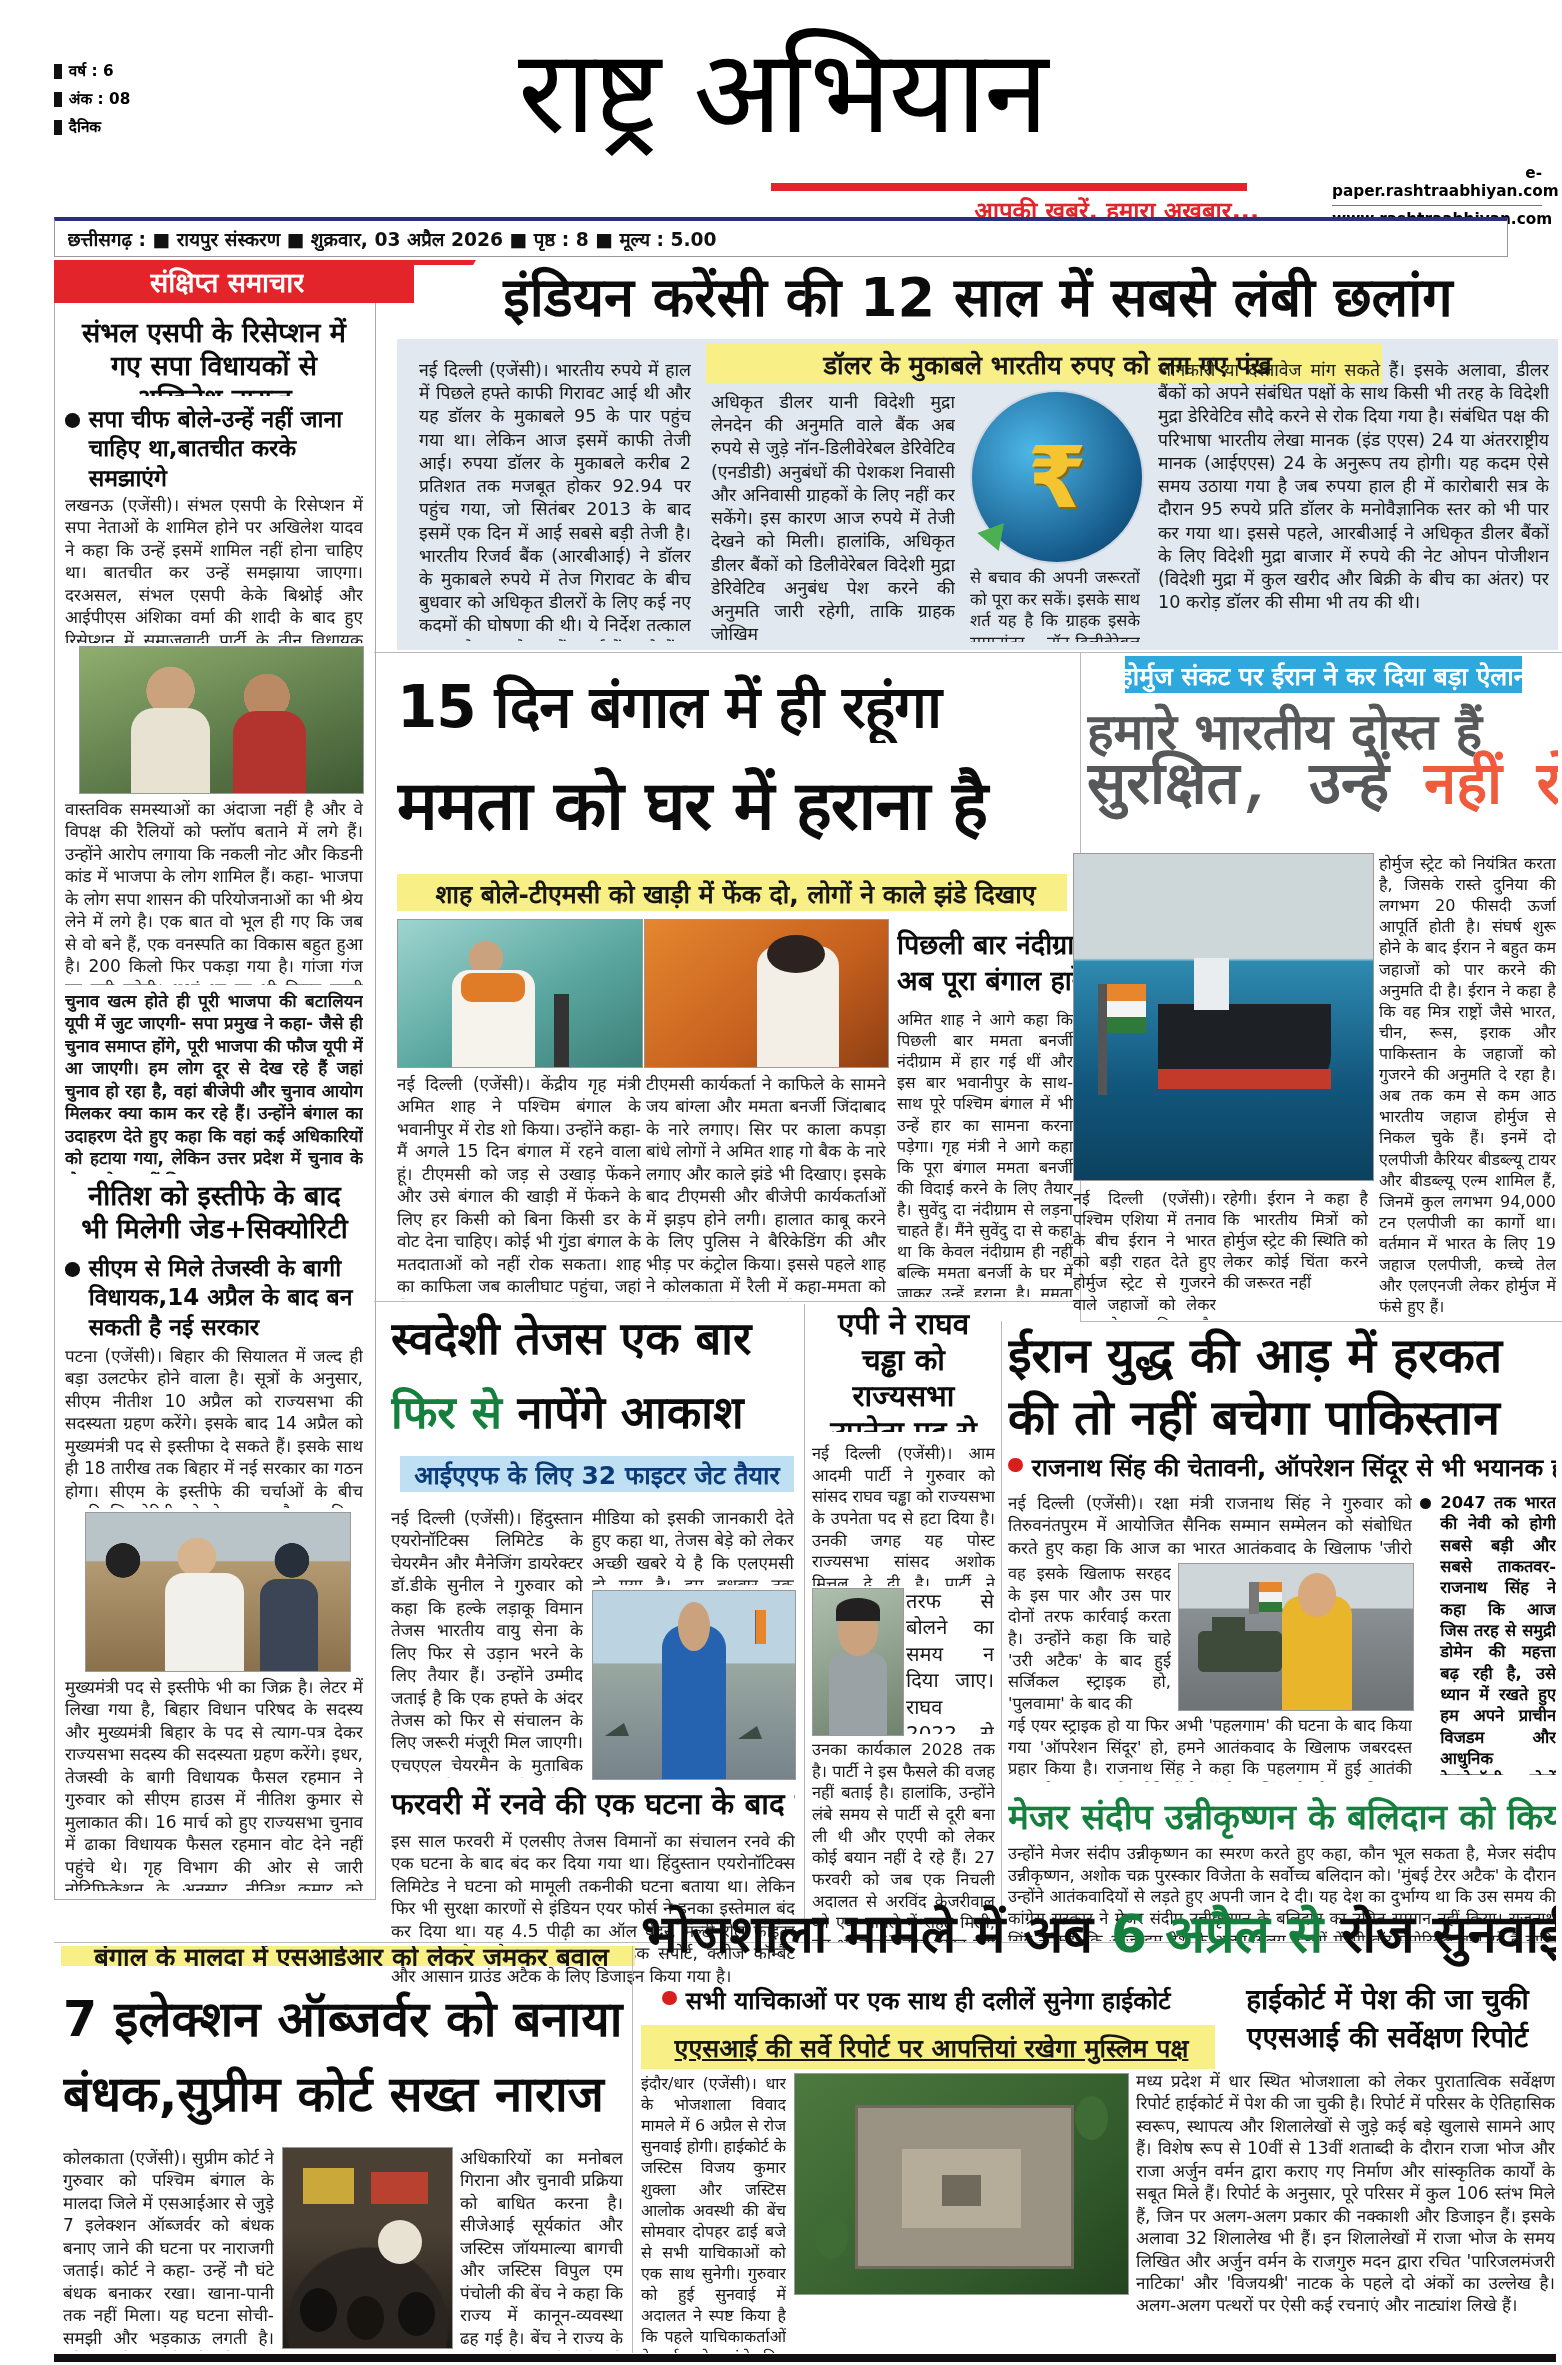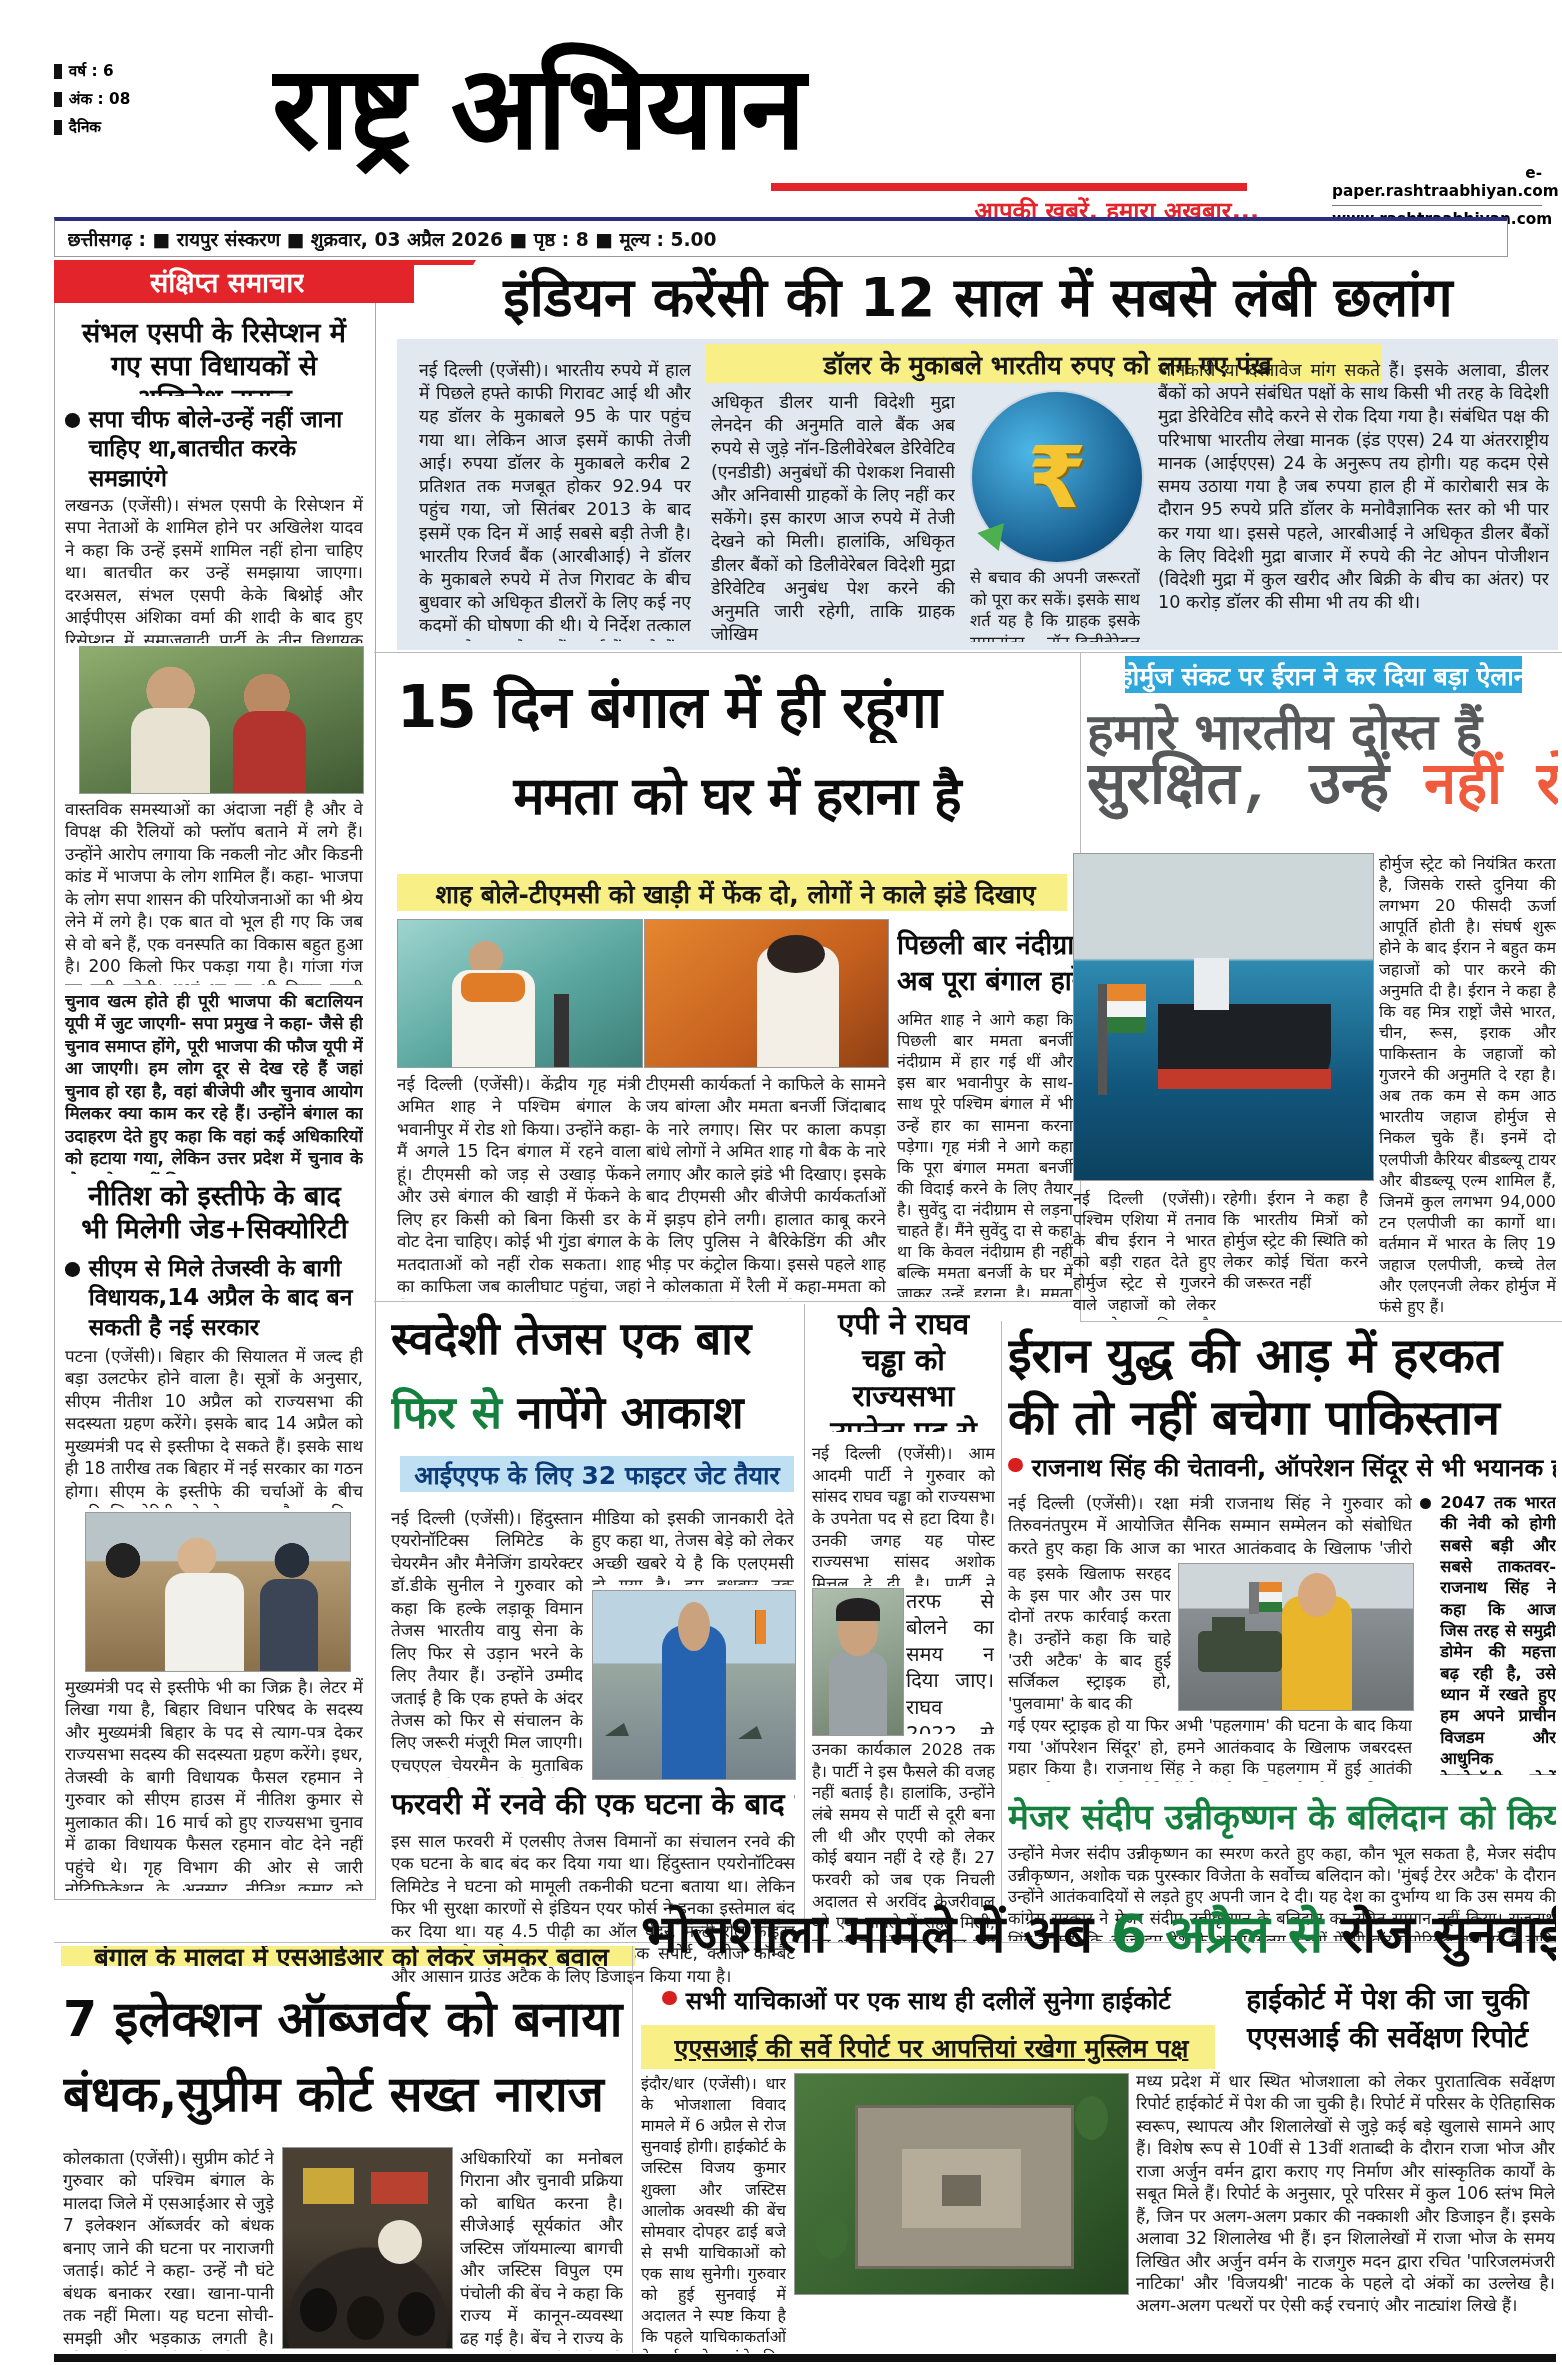--- a/index.html
+++ b/index.html
@@ -30,21 +30,21 @@
 <body>
 
 <div class="page">
 
   <div class="abs" style="left:54px;top:60px;width:136px;">
     <div style="margin-bottom:8px;font-size:15.3px;font-weight:bold;"><span class="sq"></span><span>वर्ष : 6</span></div>
     <div style="margin-bottom:8px;font-size:15.3px;font-weight:bold;"><span class="sq"></span><span>अंक : 08</span></div>
     <div style="font-size:15.3px;font-weight:bold;"><span class="sq"></span><span>दैनिक</span></div>
   </div>
 
-  <div class="abs nowrap" style="left:272px;top:24px;width:1020px;height:164px;font-size:116px;font-weight:700;color:#000;text-align:left;letter-spacing:-2.3px;">राष्ट्र अभियान</div>
+  <div class="abs nowrap" style="left:272px;top:8px;width:1020px;height:164px;font-size:116px;font-weight:400;color:#000;text-align:center;letter-spacing:-2.3px;">राष्ट्र अभियान</div>
   <div class="abs" style="left:771px;top:183px;width:476px;height:8px;background:#e3252b;"></div>
   <div class="abs nowrap" style="left:930px;top:193px;width:329px;font-size:24px;font-weight:bold;color:#e3252b;text-align:right;">आपकी खबरें, हमारा अखबार...</div>
 
   <div class="abs" style="left:1332px;top:164px;width:210px;text-align:right;">
     <div style="font-size:15.3px;font-weight:bold;border-bottom:1.1px solid #777;padding-bottom:4.5px;">e-paper.rashtraabhiyan.com</div>
     <div style="font-size:15.3px;font-weight:bold;padding-top:4.5px;">www.rashtraabhiyan.com</div>
   </div>
 
   <div class="abs" style="left:54px;top:217px;width:1452px;height:35px;border:1.1px solid #999;border-top:4.5px solid #2b2e83;background:#fff;display:flex;align-items:center;">
     <span class="nowrap" style="margin-left:12.5px;font-size:18.7px;font-weight:bold;color:#111;">छत्तीसगढ़ : ■ रायपुर संस्करण ■ शुक्रवार, 03 अप्रैल 2026 ■ पृष्ठ : 8 ■ मूल्य : 5.00</span>
@@ -102,21 +102,21 @@
     <span style="font-size:85px;font-weight:900;color:#f4c431;text-shadow:2.3px 2.3px 0 #8a6b12;">₹</span>
     <div class="abs" style="left:10.2px;bottom:17px;width:0;height:0;border-left:14.7px solid transparent;border-right:14.7px solid transparent;border-bottom:25px solid #4caf50;transform:rotate(40deg);"></div>
   </div>
   <div class="abs body-txt" style="left:970px;top:567px;width:170px;height:75px;font-size:16.4px;">से बचाव की अपनी जरूरतों को पूरा कर सकें। इसके साथ शर्त यह है कि ग्राहक इसके समानांतर नॉन-डिलीवेरेबल सौदे नहीं कर सकेंगे। आरबीआई ने यह भी निर्देश दिया कि अधिकृत डीलर बैंक ऐसे किसी भी विदेशी मुद्रा डेरिवेटिव अनुबंध को दोबारा बुक नहीं कर सकेंगे, जिसे इन निर्देशों के लागू होने के बाद रद्द किया गया हो। नियमों के अनुपालन के लिए बैंक ग्राहकों से आवश्यक</div>
 
   <div class="abs body-txt" style="left:1158px;top:359px;width:391px;height:282px;font-size:17.6px;column-count:1;">जानकारी या दस्तावेज मांग सकते हैं। इसके अलावा, डीलर बैंकों को अपने संबंधित पक्षों के साथ किसी भी तरह के विदेशी मुद्रा डेरिवेटिव सौदे करने से रोक दिया गया है। संबंधित पक्ष की परिभाषा भारतीय लेखा मानक (इंड एएस) 24 या अंतरराष्ट्रीय मानक (आईएएस) 24 के अनुरूप तय होगी। यह कदम ऐसे समय उठाया गया है जब रुपया हाल ही में कारोबारी सत्र के दौरान 95 रुपये प्रति डॉलर के मनोवैज्ञानिक स्तर को भी पार कर गया था। इससे पहले, आरबीआई ने अधिकृत डीलर बैंकों के लिए विदेशी मुद्रा बाजार में रुपये की नेट ओपन पोजीशन (विदेशी मुद्रा में कुल खरीद और बिक्री के बीच का अंतर) पर 10 करोड़ डॉलर की सीमा भी तय की थी।</div>
 
   <div class="hline" style="left:374px;top:652px;width:1188px;"></div>
 
   <div class="abs hl nowrap" style="left:397px;top:672px;width:680px;font-size:58px;letter-spacing:-1.1px;">15 दिन बंगाल में ही रहूंगा</div>
-  <div class="abs hl nowrap" style="left:397px;top:765px;width:680px;font-size:52px;letter-spacing:-1.1px;text-align:center;">ममता को घर में हराना है</div>
+  <div class="abs hl nowrap" style="left:397px;top:765px;width:680px;font-size:68px;letter-spacing:-1.1px;">ममता को घर में हराना है</div>
   <div class="abs strap yellow" style="left:397px;top:874px;width:663px;height:37px;font-size:25px;">शाह बोले-टीएमसी को खाड़ी में फेंक दो, लोगों ने काले झंडे दिखाए</div>
 
   <div class="photo" style="left:397px;top:919px;width:244px;height:147px;background:
       radial-gradient(circle at 36% 26%,#caa27e 0 17px,transparent 17.6px),
       linear-gradient(150deg,#9fd4cf,#5aa7a0 55%,#3d7f78);">
       <div class="abs" style="left:22%;top:34%;width:34%;height:66%;background:#f5f3ec;border-radius:17px 17px 0 0;"></div>
       <div class="abs" style="left:26%;top:36%;width:26%;height:20%;background:#e07b27;border-radius:11.3px;"></div>
       <div class="abs" style="left:64%;top:50%;width:6%;height:50%;background:#333;"></div>
   </div>
   <div class="photo" style="left:644px;top:919px;width:243px;height:147px;background:

